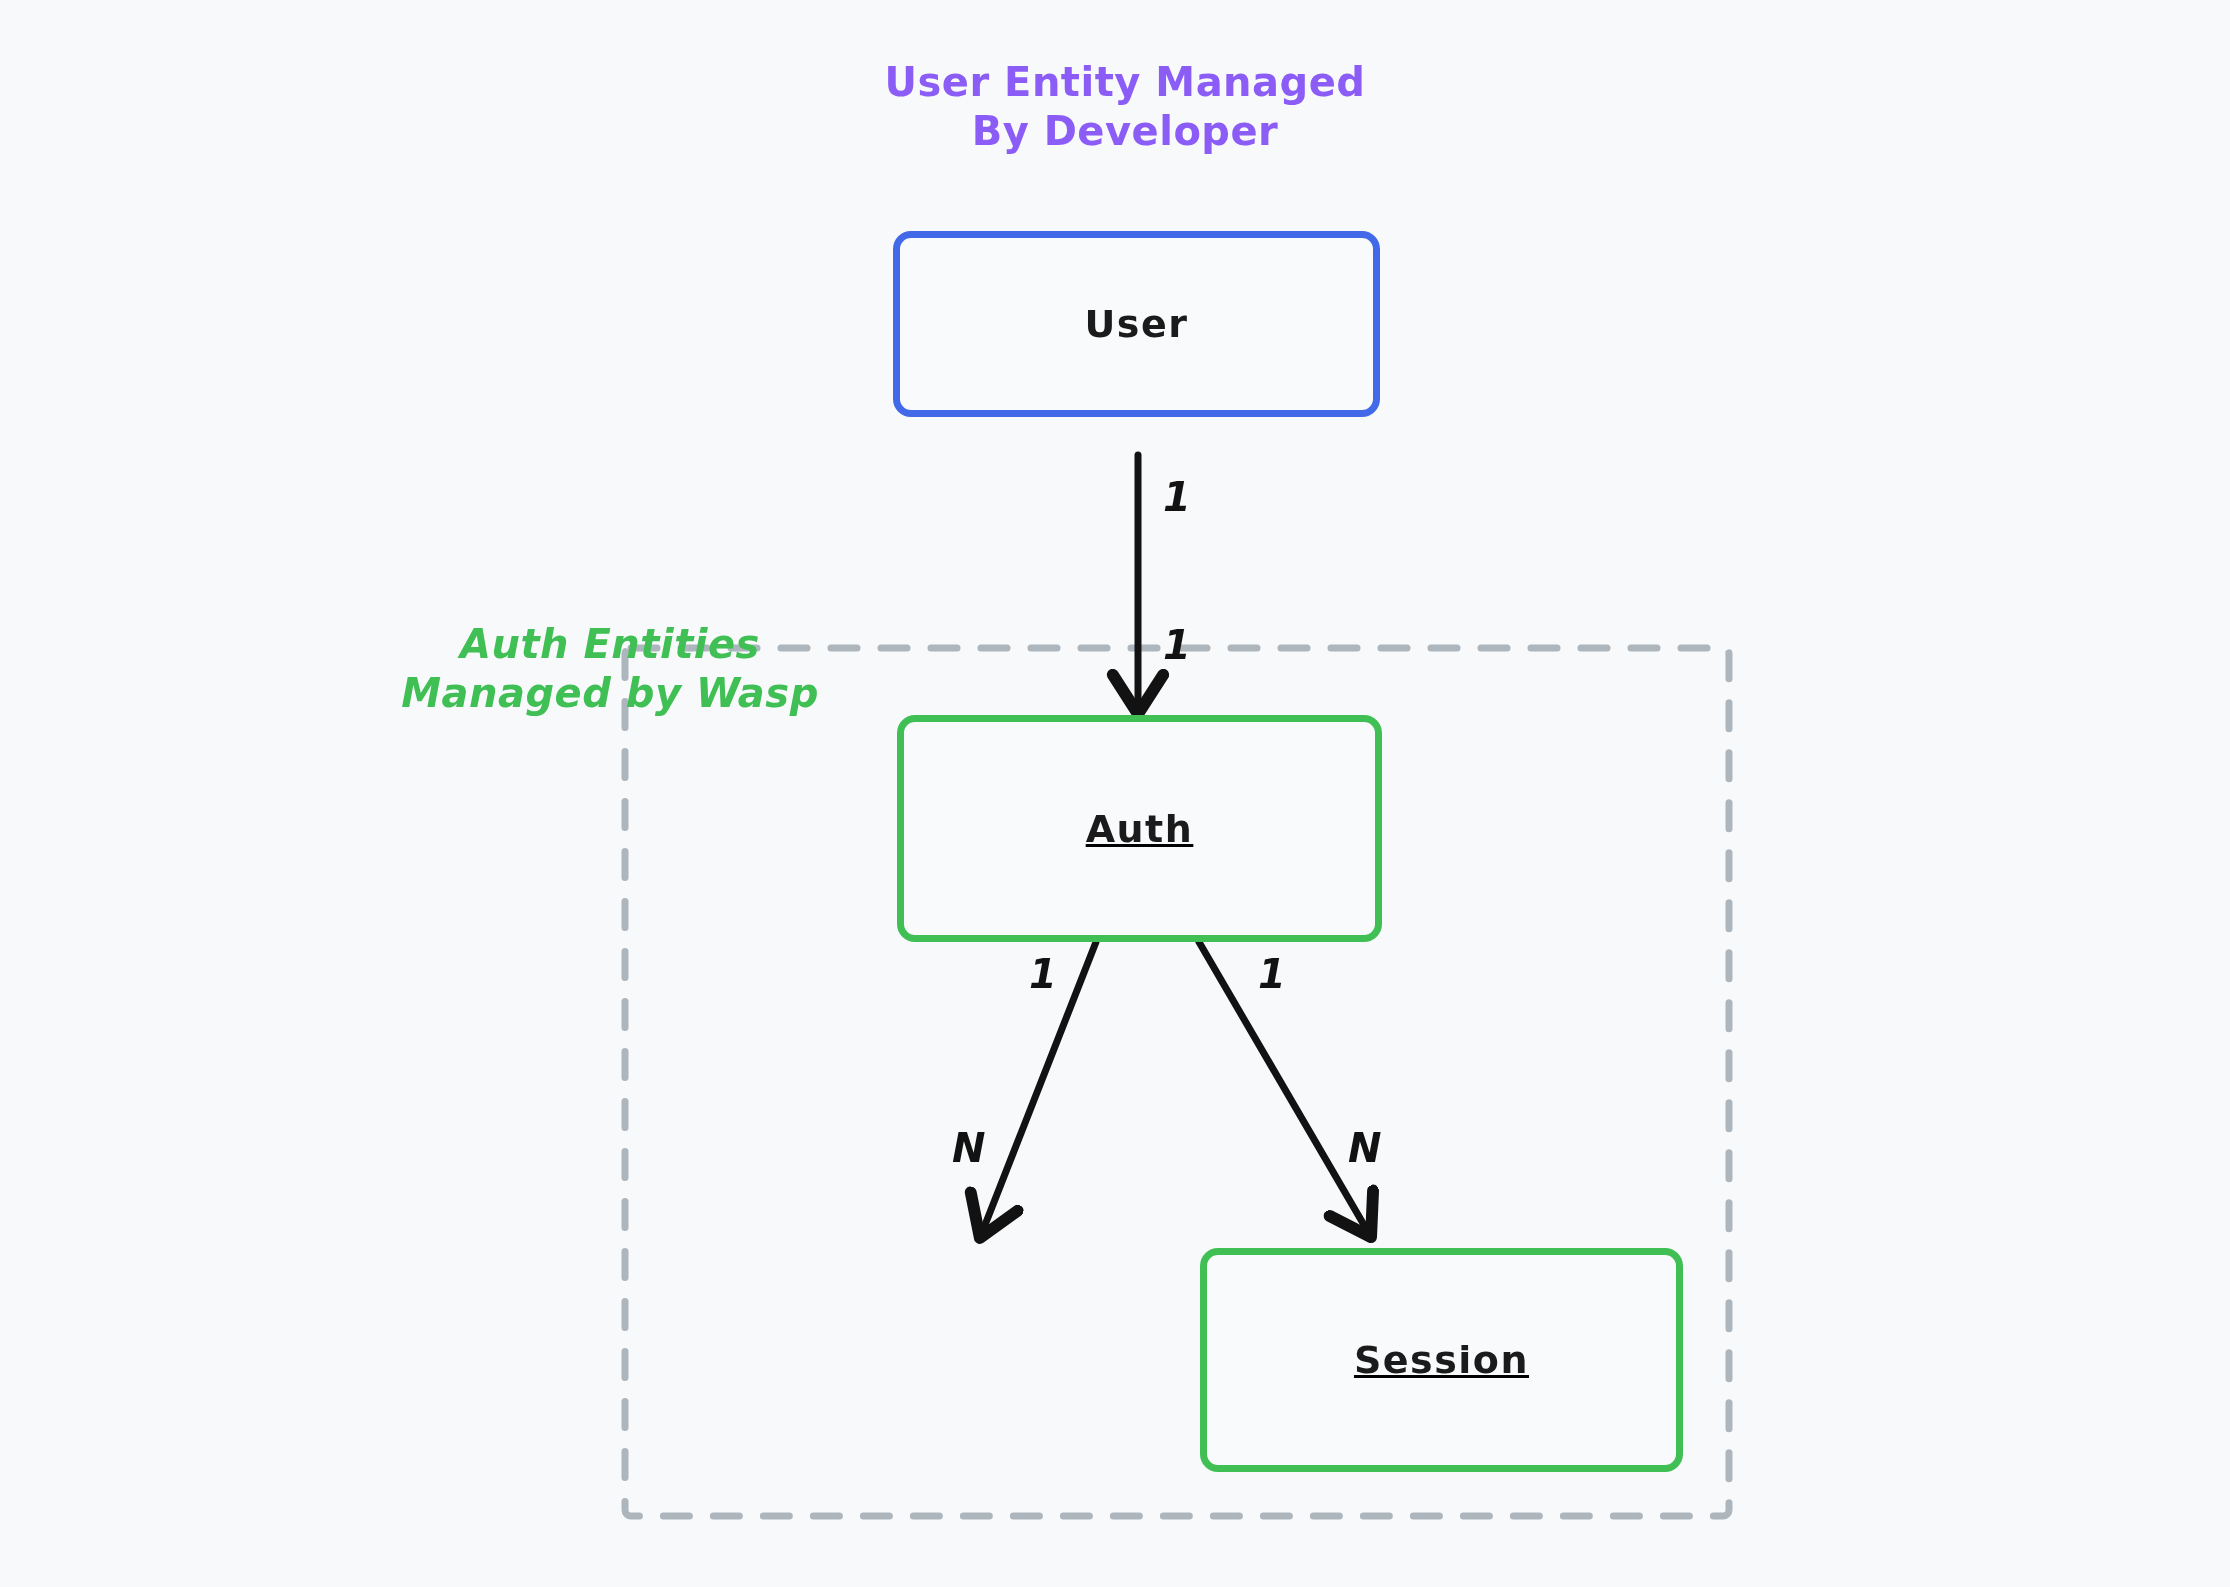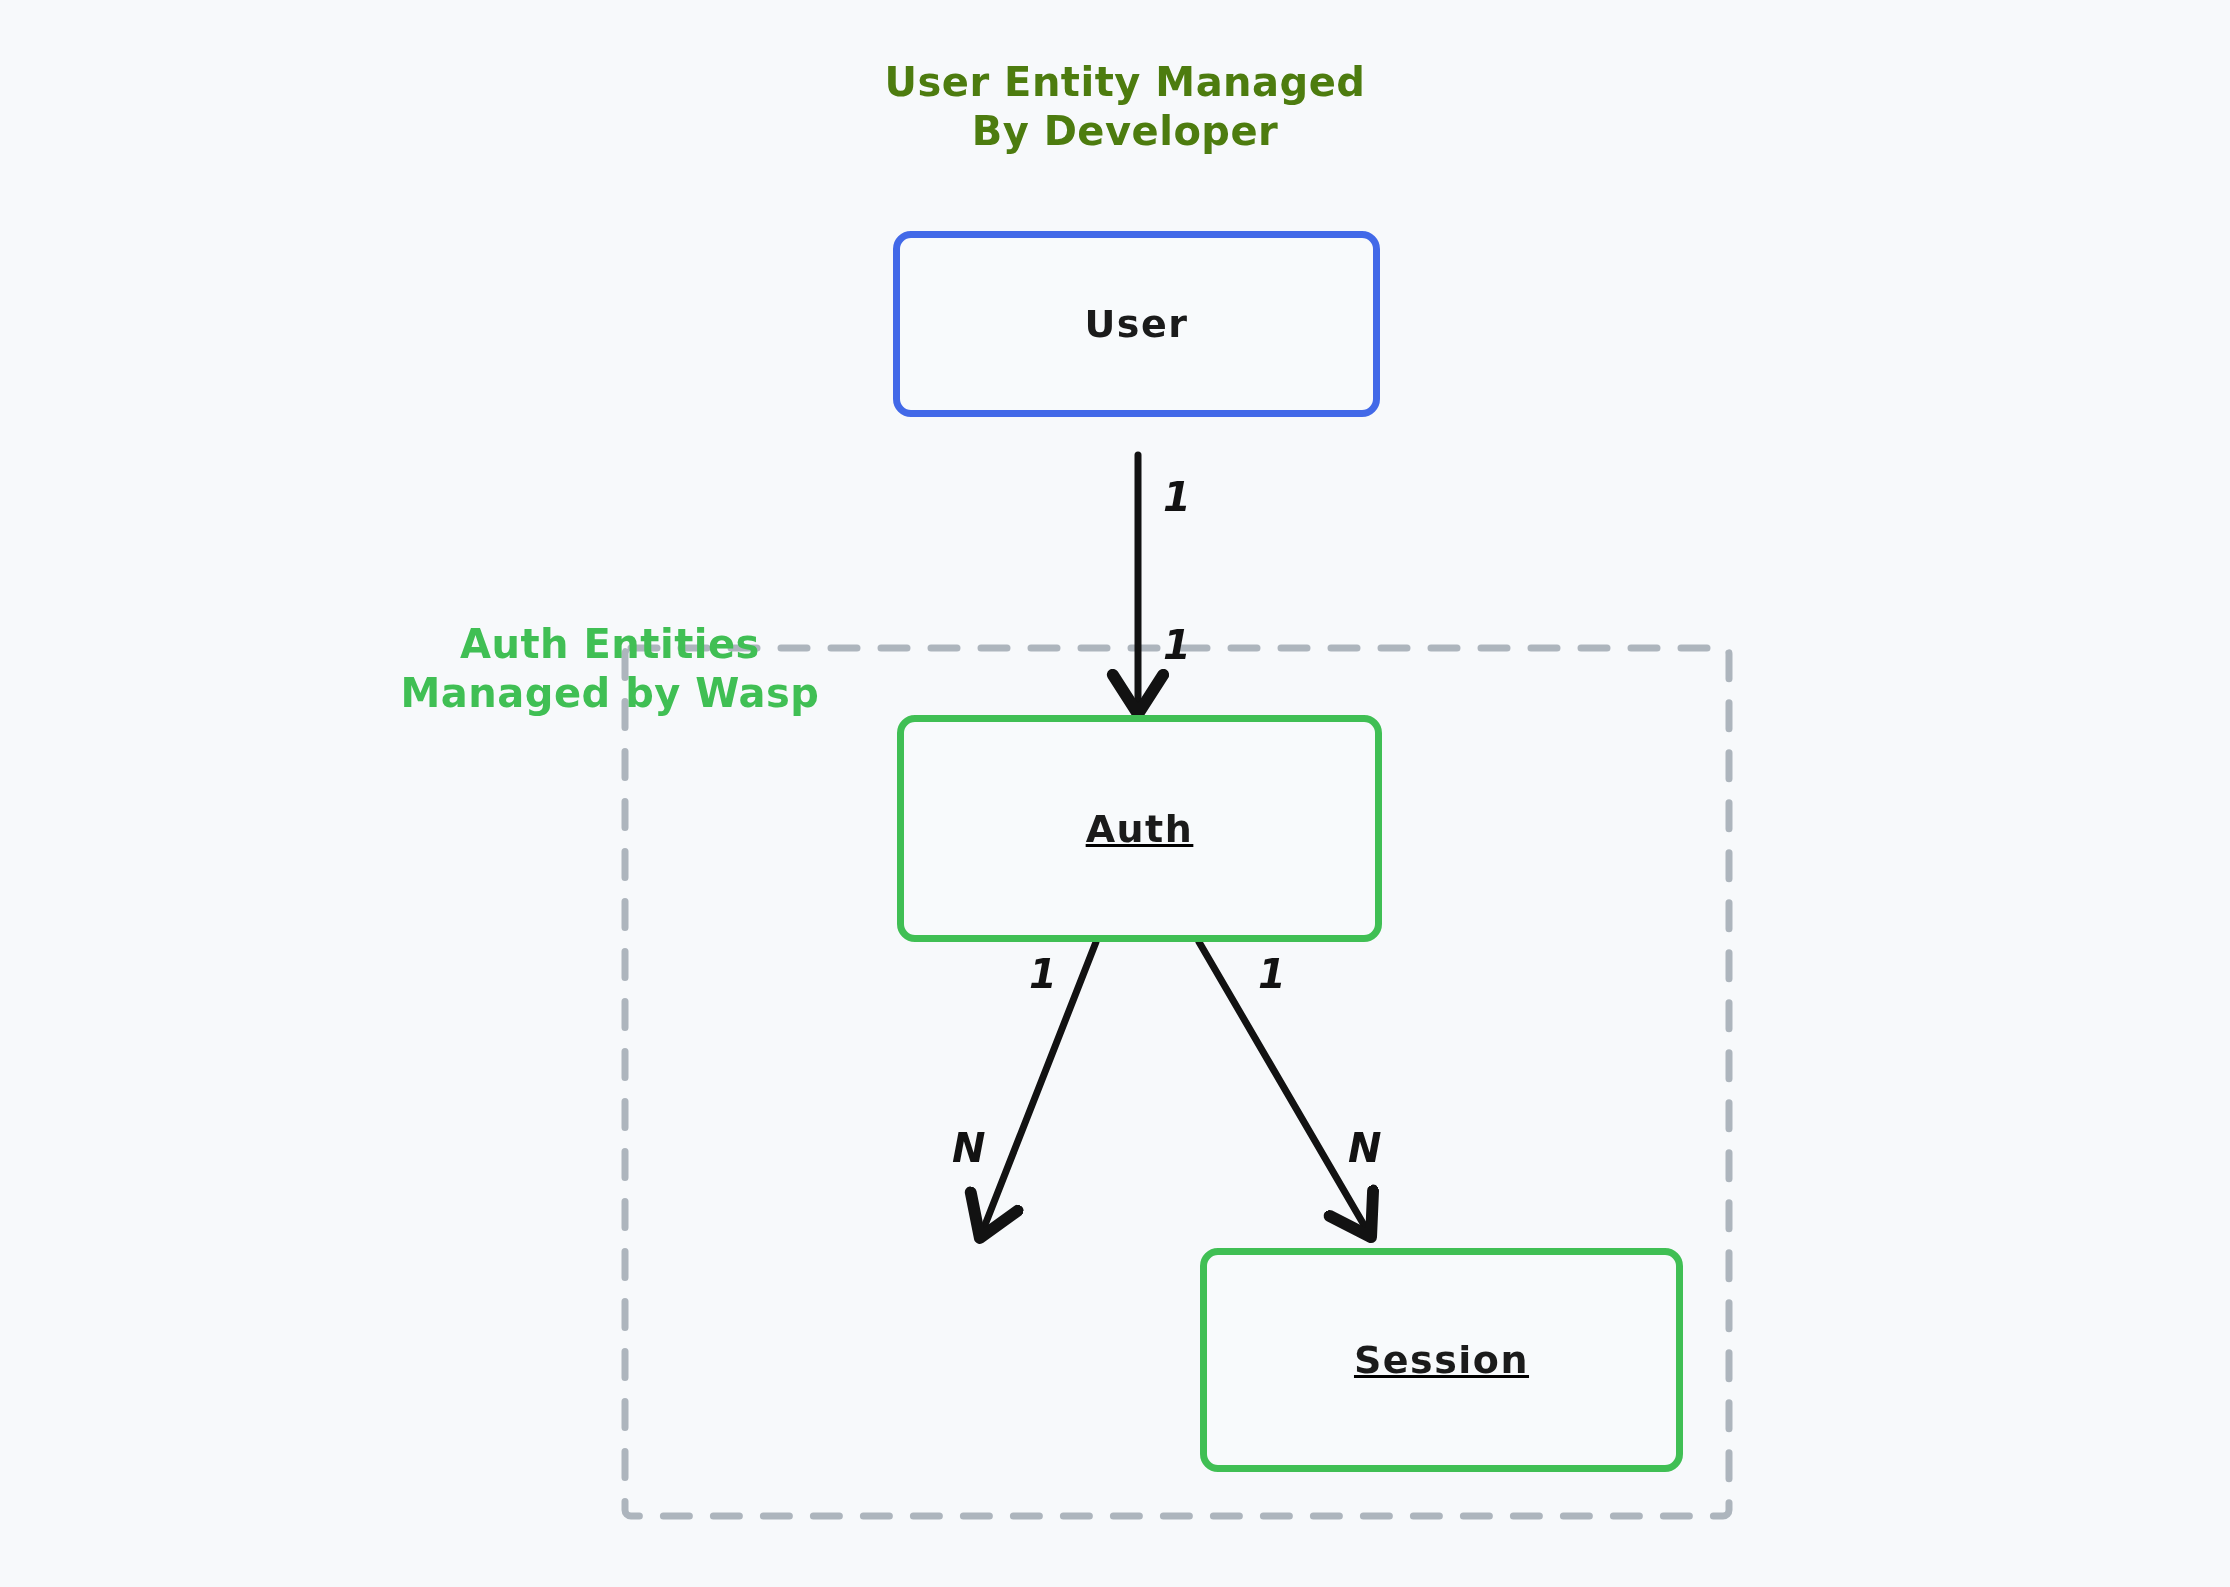--- a/index.html
+++ b/index.html
@@ -64,29 +64,30 @@
     font-size: 40px;
     line-height: 1.22;
     letter-spacing: 0.5px;
     text-align: center;
     white-space: pre-line;
   }
   #title-user-group {
     left: 745px;
     top: 58px;
     width: 760px;
-    color: #4d7c0f;
+    color: #8b5cf6;
   }
   #title-auth-group {
     left: 300px;
     top: 620px;
     width: 620px;
     color: #40bf54;
     text-align: center;
     z-index: 4;
+    font-style: italic;
   }
 
   
   .card-label {
     position: absolute;
     font-family: "DejaVu Sans", sans-serif;
     font-weight: 700;
     font-style: italic;
     font-size: 40px;
     color: #121212;

